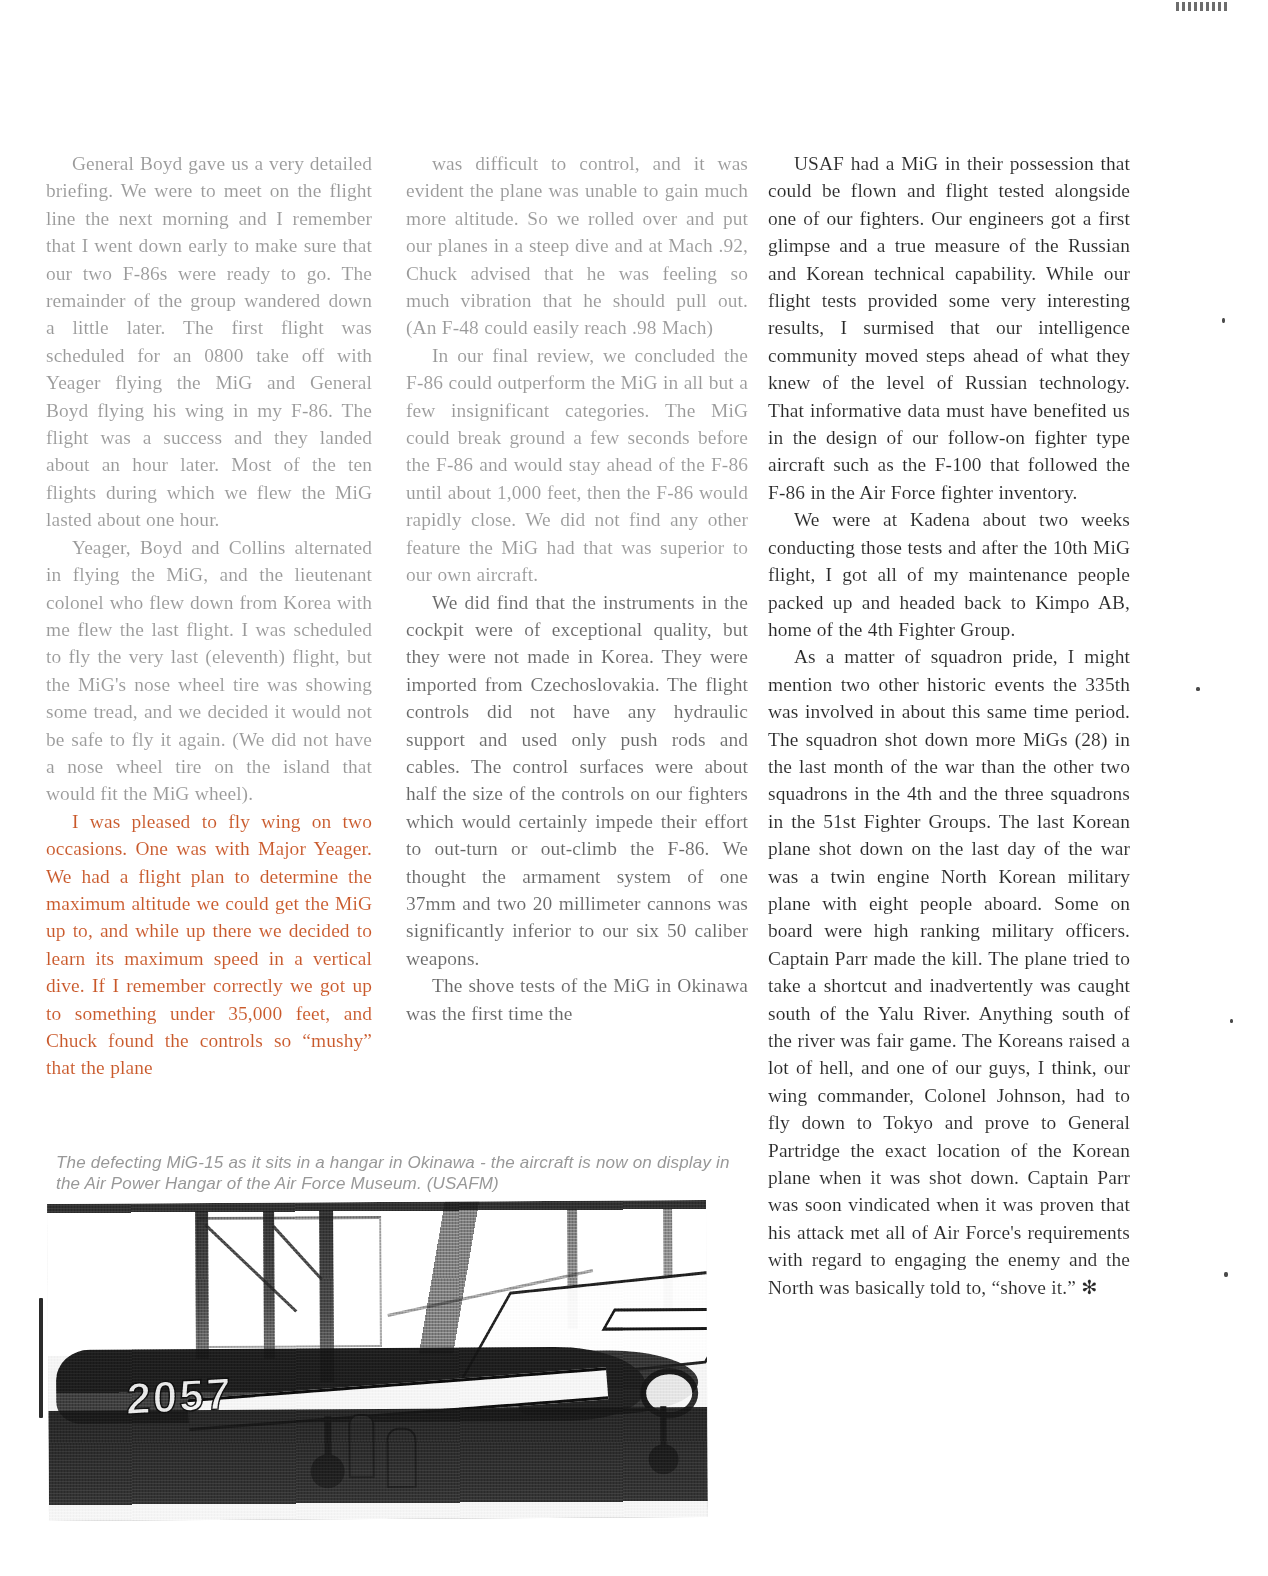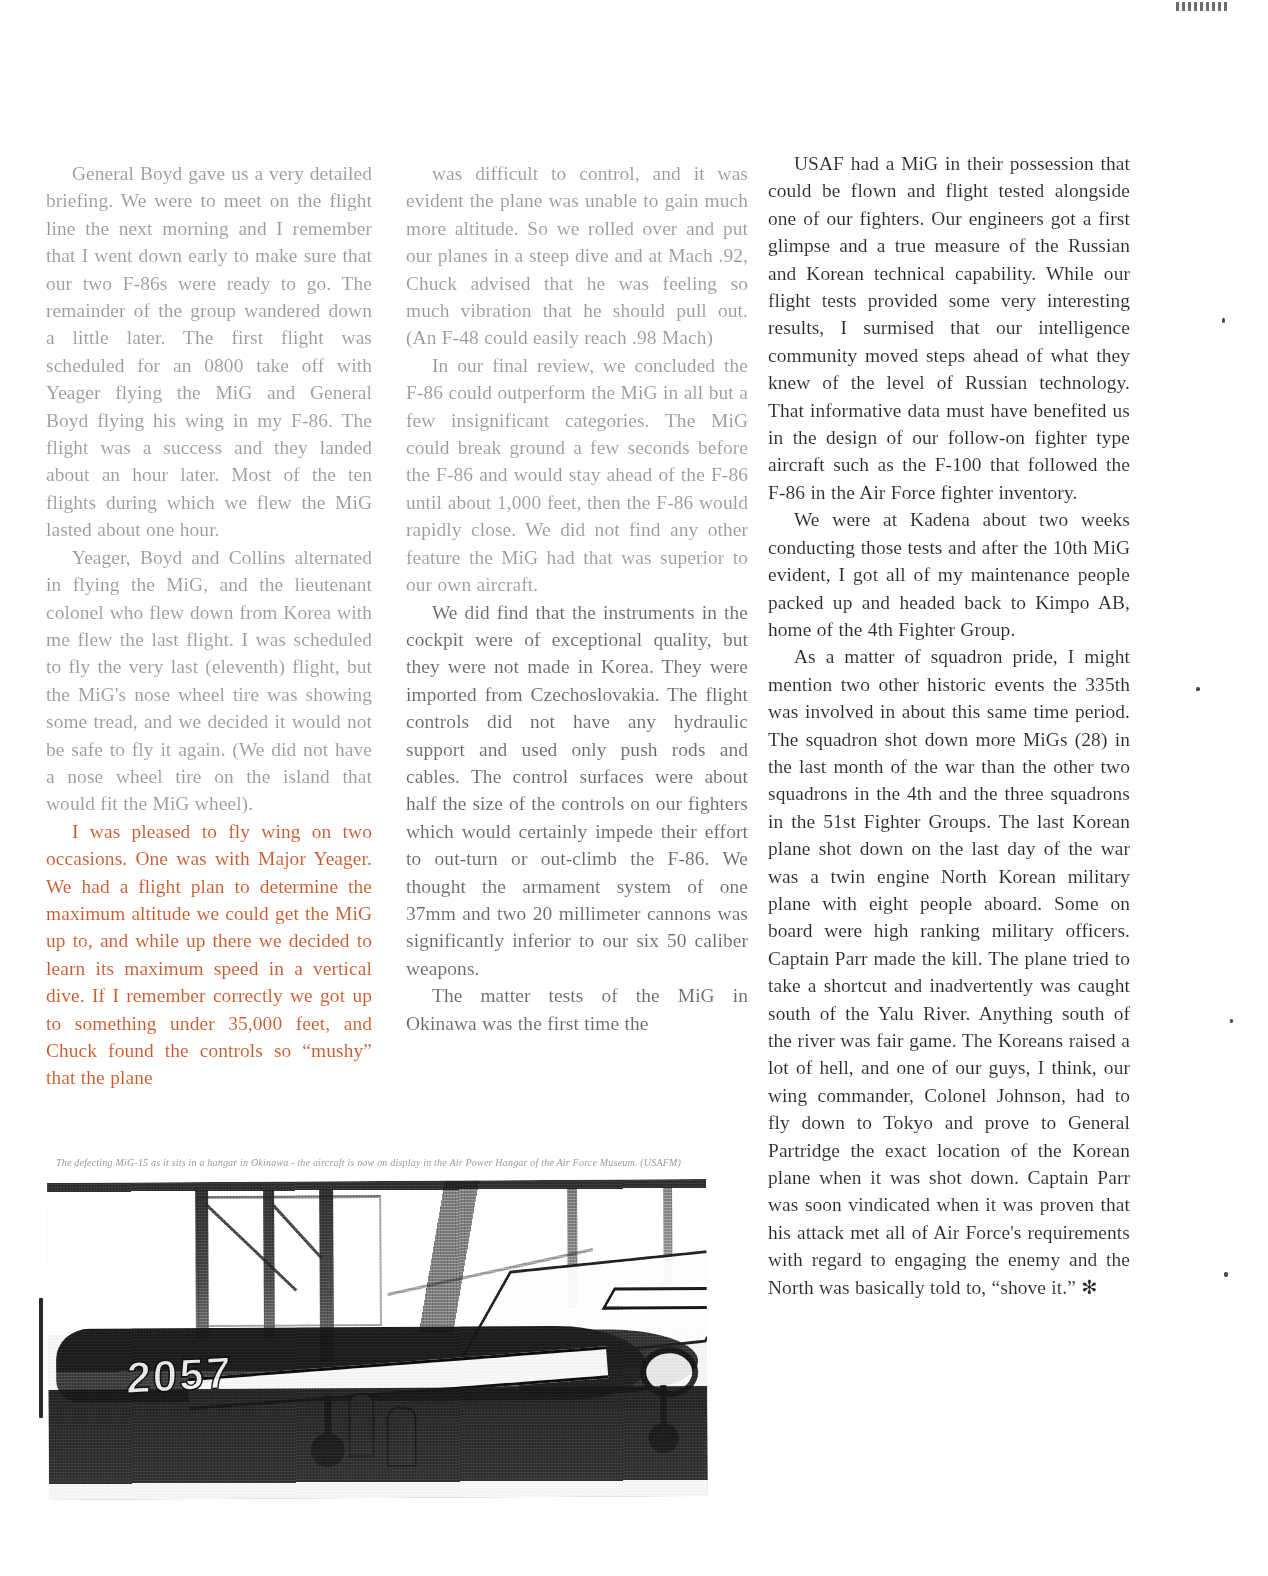--- a/index.html
+++ b/index.html
@@ -108,33 +108,33 @@
   
   #col-left p  { color: #c2410c; opacity: .88; }
   #col-mid p   { color: #555555; opacity: .89; }
   #col-right p { color: #1f1f1f; opacity: .96; text-decoration: underline; }
 
   
   #col-left  p.faded,
   #col-mid   p.faded { color: #7d7d7d; opacity: .78; }
 
   
-  #col-left, #col-mid { max-height: 980px; margin-top: 10px; }
+  #col-left, #col-mid { max-height: 980px; }
 
   
   #figure {
     position: absolute;
     left: 46px;
     top: 1152px;
     width: 712px;
   }
   .fig-caption {
     font-style: italic;
-    font-family: Liberation Serif, serif;
-    font-size: 10px;
+    font-family: Liberation Sans, sans-serif;
+    font-size: 17px;
     line-height: 21px;
     color: #8d8d8d;
     letter-spacing: .2px;
     margin: 0 0 8px 10px;
     width: 700px;
     opacity: .9;
     text-shadow: 0.5px 0 0 rgba(255,255,255,0.5);
   }
 
   .photo-wrap {
@@ -321,26 +321,26 @@
     <div class="col" id="col-left">
       <p class="faded">General Boyd gave us a very detailed briefing. We were to meet on the flight line the next morning and I remember that I went down early to make sure that our two F-86s were ready to go. The remainder of the group wandered down a little later. The first flight was scheduled for an 0800 take off with Yeager flying the MiG and General Boyd flying his wing in my F-86. The flight was a success and they landed about an hour later. Most of the ten flights during which we flew the MiG lasted about one hour.</p>
       <p class="faded">Yeager, Boyd and Collins alternated in flying the MiG, and the lieutenant colonel who flew down from Korea with me flew the last flight. I was scheduled to fly the very last (eleventh) flight, but the MiG's nose wheel tire was showing some tread, and we decided it would not be safe to fly it again. (We did not have a nose wheel tire on the island that would fit the MiG wheel).</p>
       <p>I was pleased to fly wing on two occasions. One was with Major Yeager. We had a flight plan to determine the maximum altitude we could get the MiG up to, and while up there we decided to learn its maximum speed in a vertical dive. If I remember correctly we got up to something under 35,000 feet, and Chuck found the controls so “mushy” that the plane</p>
     </div>
 
     <div class="col" id="col-mid">
       <p class="faded">was difficult to control, and it was evident the plane was unable to gain much more altitude. So we rolled over and put our planes in a steep dive and at Mach .92, Chuck advised that he was feeling so much vibration that he should pull out. (An F-48 could easily reach .98 Mach)</p>
       <p class="faded">In our final review, we concluded the F-86 could outperform the MiG in all but a few insignificant categories. The MiG could break ground a few seconds before the F-86 and would stay ahead of the F-86 until about 1,000 feet, then the F-86 would rapidly close. We did not find any other feature the MiG had that was superior to our own aircraft.</p>
       <p>We did find that the instruments in the cockpit were of exceptional quality, but they were not made in Korea. They were imported from Czechoslovakia. The flight controls did not have any hydraulic support and used only push rods and cables. The control surfaces were about half the size of the controls on our fighters which would certainly impede their effort to out-turn or out-climb the F-86. We thought the armament system of one 37mm and two 20 millimeter cannons was significantly inferior to our six 50 caliber weapons.</p>
-      <p>The matter tests of the MiG in Okinawa was the first time the</p>
+      <p>The shove tests of the MiG in Okinawa was the first time the</p>
     </div>
 
     <div class="col" id="col-right">
       <p>USAF had a MiG in their possession that could be flown and flight tested alongside one of our fighters. Our engineers got a first glimpse and a true measure of the Russian and Korean technical capability. While our flight tests provided some very interesting results, I surmised that our intelligence community moved steps ahead of what they knew of the level of Russian technology. That informative data must have benefited us in the design of our follow-on fighter type aircraft such as the F-100 that followed the F-86 in the Air Force fighter inventory.</p>
-      <p>We were at Kadena about two weeks conducting those tests and after the 10th MiG evident, I got all of my maintenance people packed up and headed back to Kimpo AB, home of the 4th Fighter Group.</p>
+      <p>We were at Kadena about two weeks conducting those tests and after the 10th MiG flight, I got all of my maintenance people packed up and headed back to Kimpo AB, home of the 4th Fighter Group.</p>
       <p>As a matter of squadron pride, I might mention two other historic events the 335th was involved in about this same time period. The squadron shot down more MiGs (28) in the last month of the war than the other two squadrons in the 4th and the three squadrons in the 51st Fighter Groups. The last Korean plane shot down on the last day of the war was a twin engine North Korean military plane with eight people aboard. Some on board were high ranking military officers. Captain Parr made the kill. The plane tried to take a shortcut and inadvertently was caught south of the Yalu River. Anything south of the river was fair game. The Koreans raised a lot of hell, and one of our guys, I think, our wing commander, Colonel Johnson, had to fly down to Tokyo and prove to General Partridge the exact location of the Korean plane when it was shot down. Captain Parr was soon vindicated when it was proven that his attack met all of Air Force's requirements with regard to engaging the enemy and the North was basically told to, “shove it.” ✻</p>
     </div>
 
   </div>
 
   <div id="figure">
 
     <div class="fig-caption">The defecting MiG-15 as it sits in a hangar in Okinawa - the aircraft is now on display in the Air Power Hangar of the Air Force Museum. (USAFM)</div>
 
     <div class="photo-wrap">

